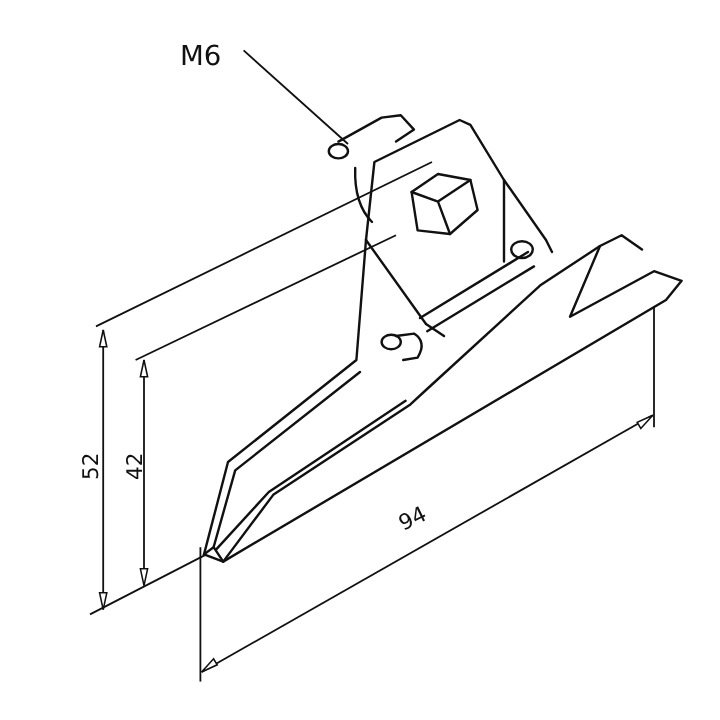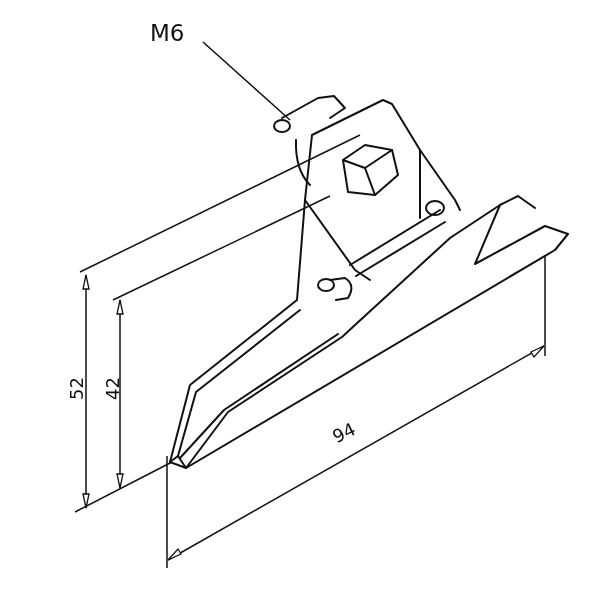--- a/index.html
+++ b/index.html
@@ -1,21 +1,21 @@
 <!DOCTYPE html>
 <html><head>
 <meta charset="utf-8">
 <style>
   html,body{margin:0;padding:0;background:#ffffff;}
   #canvas{position:relative;width:600px;height:600px;background:#ffffff;overflow:hidden;}
   svg{position:absolute;left:0;top:0;}
   .ln{fill:none;stroke:#111;stroke-width:2;stroke-linejoin:round;stroke-linecap:round;}
   .thin{fill:none;stroke:#111;stroke-width:1.5;}
   .lbl{position:absolute;font-family:"DejaVu Sans",sans-serif;color:#111;font-size:22px;line-height:1;}
-  #m6{left:150px;top:22px;font-size:23px;}
+  #m6{left:150px;top:36px;font-size:23px;}
   #d94{left:330px;top:430px;transform:rotate(-26deg);transform-origin:left top;font-size:18px;}
   #d52{left:68px;top:400px;transform:rotate(-90deg);transform-origin:left top;font-size:18px;}
   #d42{left:104px;top:400px;transform:rotate(-90deg);transform-origin:left top;font-size:18px;}
 </style>
 </head>
 <body>
 
 <div id="canvas">
   <svg width="600" height="600" viewBox="0 0 600 600">
 

